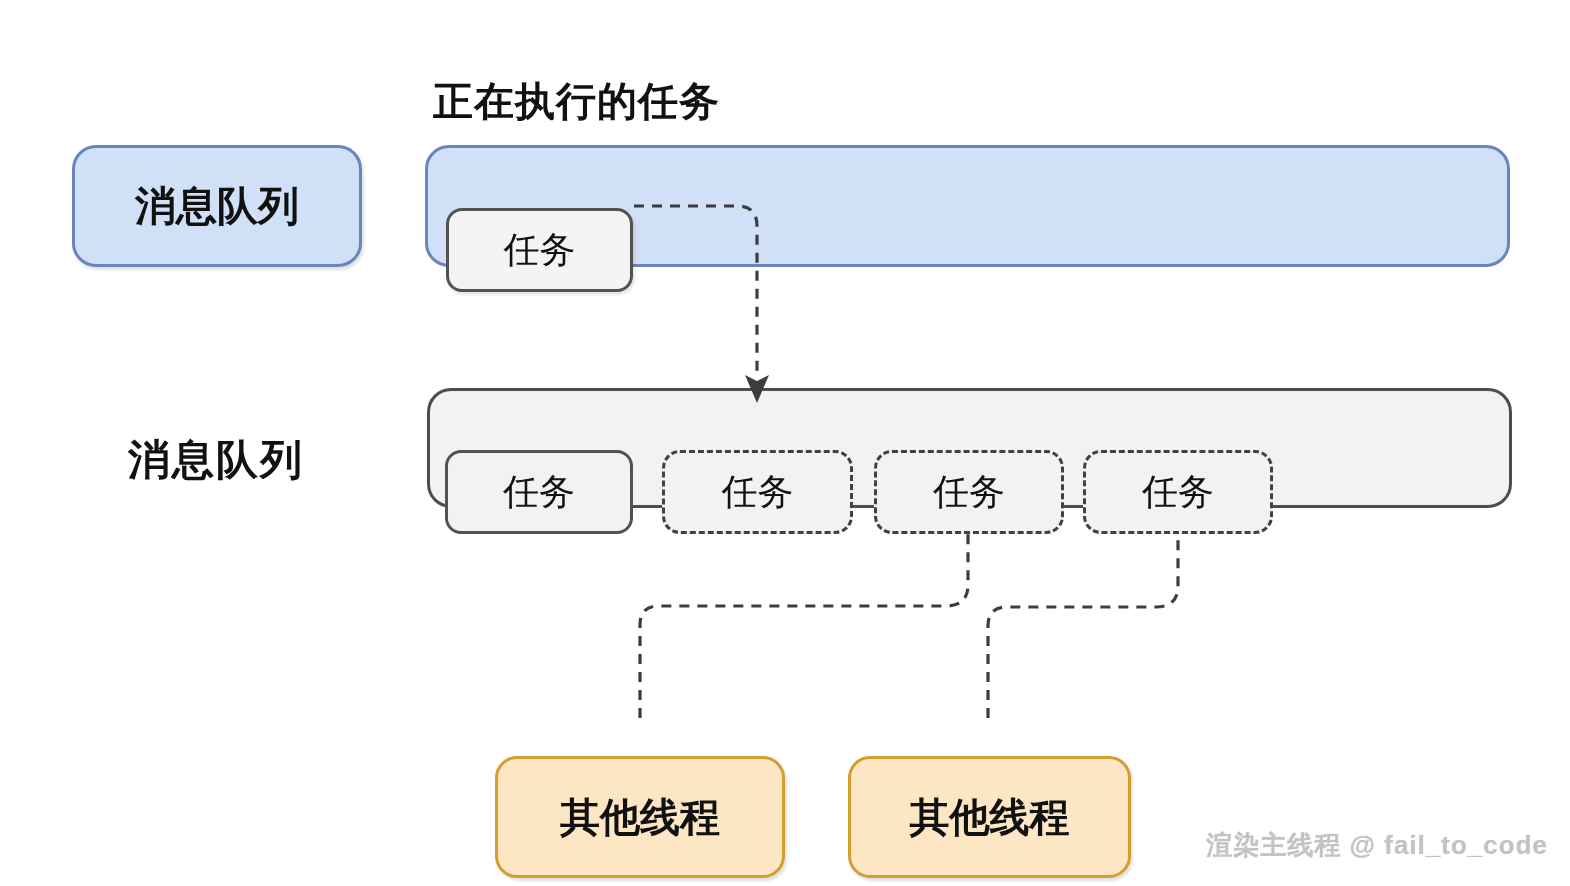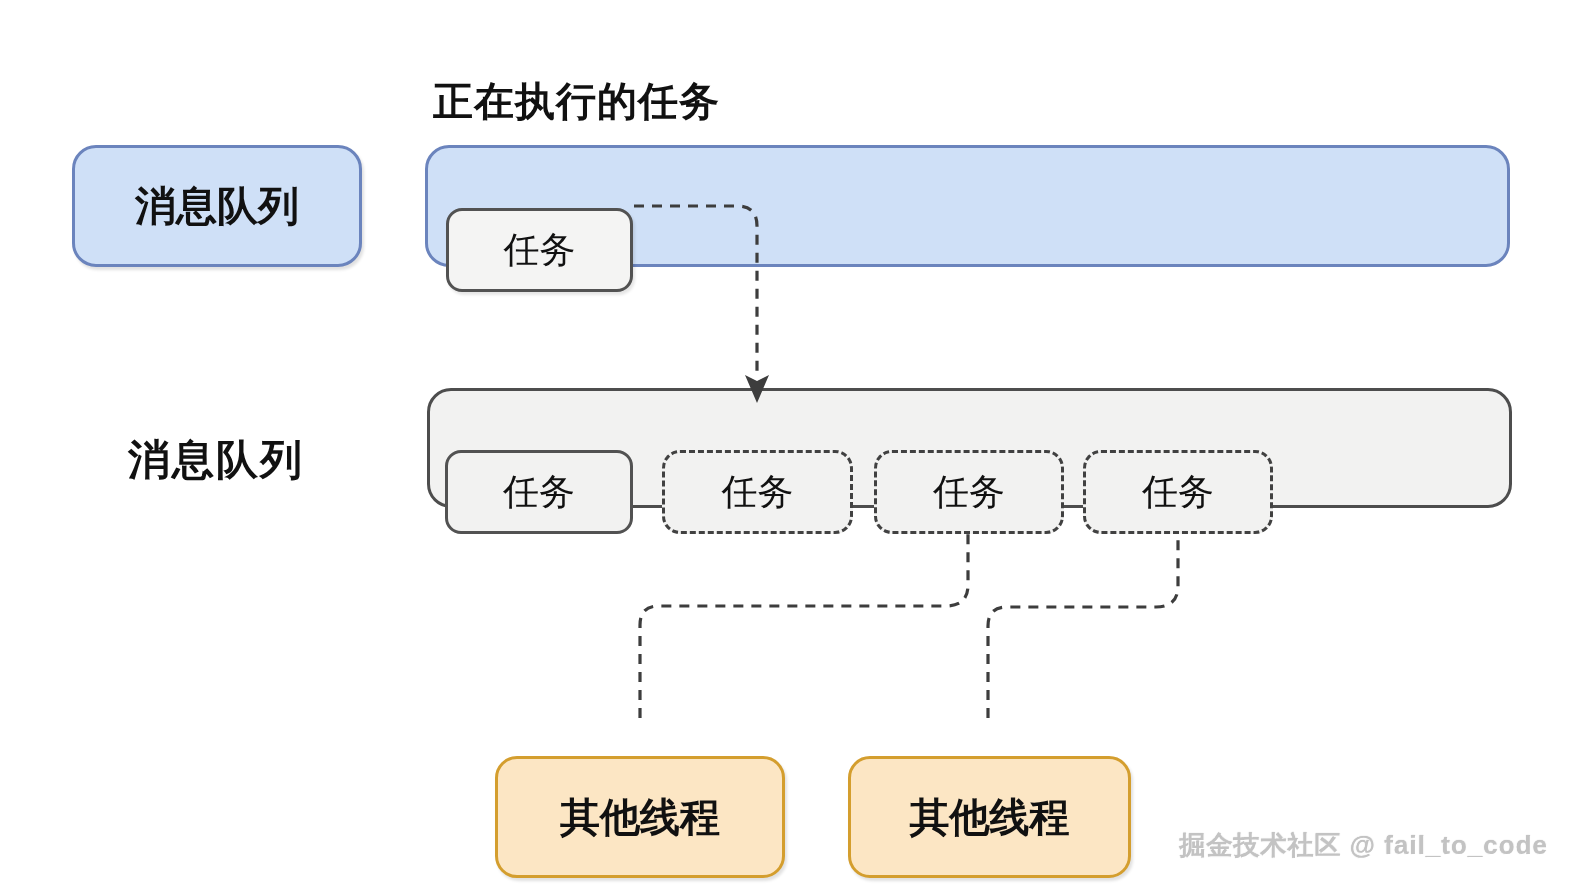--- a/index.html
+++ b/index.html
@@ -181,15 +181,15 @@
     <span>任务</span>
   </div>
 
   <div class="abs box thread-orange to1">
     <span>其他线程</span>
   </div>
   <div class="abs box thread-orange to2">
     <span>其他线程</span>
   </div>
 
-  <div class="abs watermark">掘金技术社区 @ fail_to_code</div>
+  <div class="abs watermark">渲染主线程 @ fail_to_code</div>
 
 </div>
 
 </body></html>

